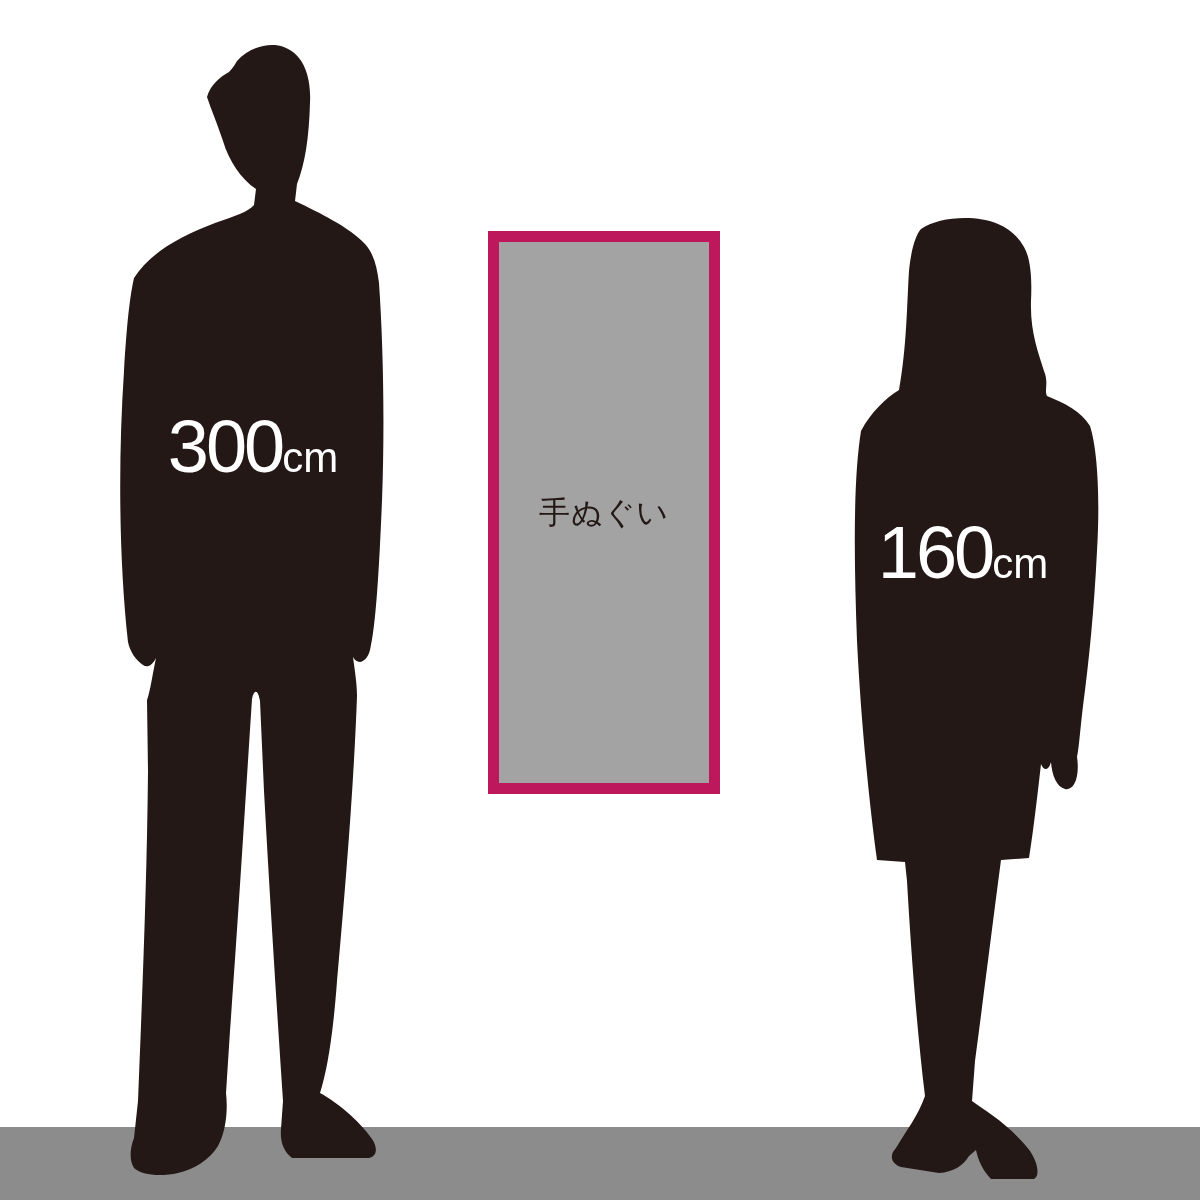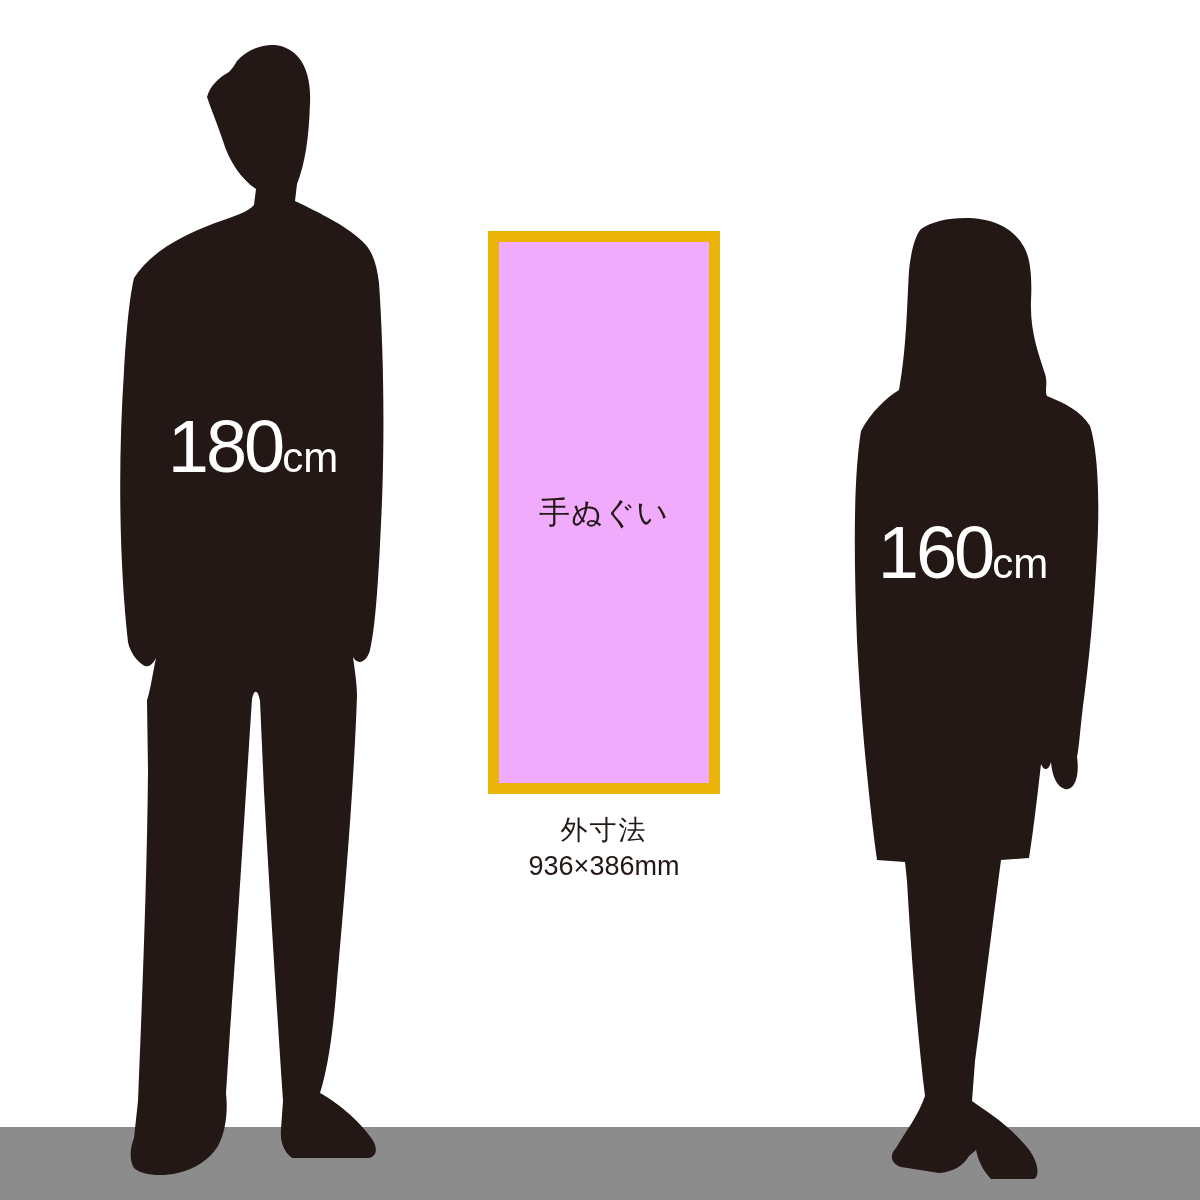--- a/index.html
+++ b/index.html
@@ -24,22 +24,22 @@
     display: block;
   }
   
   .frame {
     position: absolute;
     left: 488px;
     top: 231px;
     width: 232px;
     height: 563px;
     box-sizing: border-box;
-    border: 11px solid #eab308;
-    background: #f0abfc;
+    border: 11px solid #be185d;
+    background: #a3a3a3;
     display: flex;
     align-items: center;
     justify-content: center;
   }
   .frame-label {
     font-size: 31px;
     letter-spacing: 1px;
     color: #231815;
   }
   .caption {
@@ -169,27 +169,23 @@
              C 871 412 886 398 899 390
              C 907 346 907 301 909 271
              C 911 251 915 236 921 229
              Z"></path>
   </svg>
 
   <div class="frame">
     <span class="frame-label">手ぬぐい</span>
   </div>
 
-  <div class="caption">
-    <div class="cap-title">外寸法</div>
-    <div class="cap-value">936×386mm</div>
-  </div>
 
   <div class="height-label label-man">
-    <span class="val">180</span>
+    <span class="val">300</span>
     <span class="unit">cm</span>
   </div>
 
   <div class="height-label label-woman">
     <span class="val">160</span>
     <span class="unit">cm</span>
   </div>
 
 </div>
 

